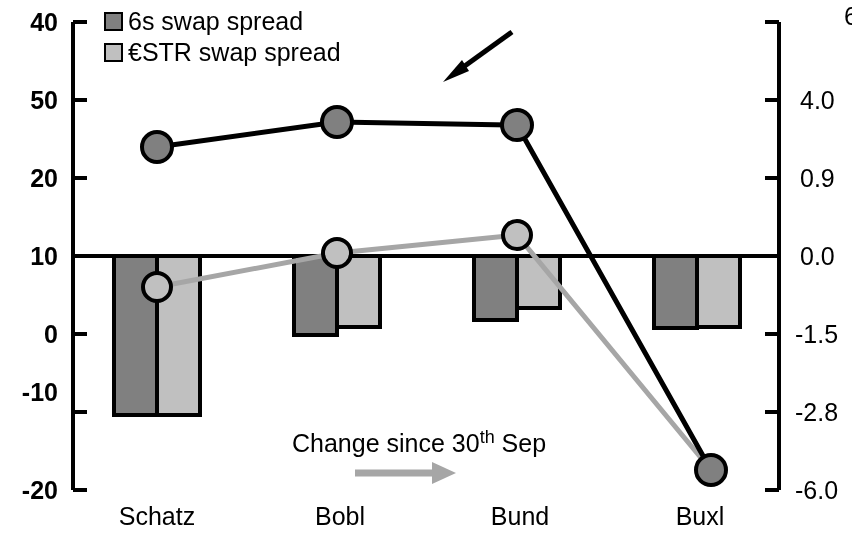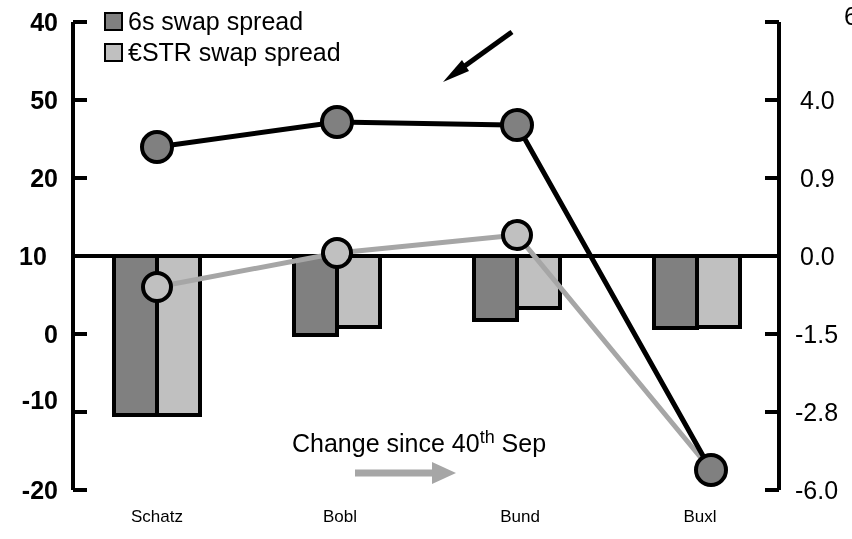--- a/index.html
+++ b/index.html
@@ -2,40 +2,40 @@
 <html><head>
 <meta charset="utf-8">
 <style>
   html,body{margin:0;padding:0;background:#ffffff;}
   body{width:852px;height:539px;position:relative;overflow:hidden;
        font-family:"Liberation Sans","DejaVu Sans",sans-serif;color:#000;}
   #chart-root{position:absolute;left:0;top:0;width:852px;height:539px;}
   .tick-label{position:absolute;font-size:25px;line-height:25px;white-space:nowrap;}
   .ylab-left{text-align:right;font-weight:bold;}
   .ylab-right{text-align:left;}
-  .xcat{position:absolute;font-size:17px;line-height:25px;text-align:center;white-space:nowrap;}
+  .xcat{position:absolute;font-size:25px;line-height:25px;text-align:center;white-space:nowrap;}
   .legend{position:absolute;left:104px;top:6px;}
   .legend-row{display:flex;align-items:center;height:31px;}
   .legend-swatch{width:19px;height:19px;border:2px solid #000;box-sizing:border-box;margin-right:5px;}
   .legend-text{font-size:25px;line-height:25px;white-space:nowrap;}
   .annot{position:absolute;font-size:25px;line-height:30px;white-space:nowrap;}
   .annot sup{font-size:18px;vertical-align:super;line-height:0;}
   svg{position:absolute;left:0;top:0;}
 </style>
 </head>
 <body>
 
 <div id="chart-root">
 
   <div class="tick-label ylab-left" style="left:8px;top:10px;width:50px;">40</div>
   <div class="tick-label ylab-left" style="left:8px;top:88px;width:50px;">50</div>
   <div class="tick-label ylab-left" style="left:8px;top:166px;width:50px;">20</div>
-  <div class="tick-label ylab-left" style="left:8px;top:244px;width:50px;text-align:center;">10</div>
+  <div class="tick-label ylab-left" style="left:8px;top:244px;width:50px;">10</div>
   <div class="tick-label ylab-left" style="left:8px;top:322px;width:50px;">0</div>
-  <div class="tick-label ylab-left" style="left:8px;top:388px;width:50px;">-10</div>
+  <div class="tick-label ylab-left" style="left:8px;top:380px;width:50px;">-10</div>
   <div class="tick-label ylab-left" style="left:8px;top:478px;width:50px;">-20</div>
 
   <div class="tick-label ylab-right" style="left:800px;top:4px;width:52px;margin-left:44px;">6.0</div>
   <div class="tick-label ylab-right" style="left:800px;top:88px;width:52px;">4.0</div>
   <div class="tick-label ylab-right" style="left:800px;top:166px;width:52px;">0.9</div>
   <div class="tick-label ylab-right" style="left:800px;top:244px;width:52px;">0.0</div>
   <div class="tick-label ylab-right" style="left:795px;top:322px;width:57px;">-1.5</div>
   <div class="tick-label ylab-right" style="left:795px;top:400px;width:57px;">-2.8</div>
   <div class="tick-label ylab-right" style="left:795px;top:478px;width:57px;">-6.0</div>
 
@@ -45,21 +45,21 @@
       <span class="legend-text">6s swap spread</span>
     </div>
     <div class="legend-row">
       <span class="legend-swatch" style="background:#c0c0c0;"></span>
       <span class="legend-text">€STR swap spread</span>
     </div>
   </div>
 
 
   <div class="annot" style="left:292px;top:428px;">
-    <span>Change since 40</span><sup>th</sup><span> Sep</span>
+    <span>Change since 30</span><sup>th</sup><span> Sep</span>
   </div>
 
   <div class="xcat" style="left:97px;top:504px;width:120px;">Schatz</div>
   <div class="xcat" style="left:280px;top:504px;width:120px;">Bobl</div>
   <div class="xcat" style="left:460px;top:504px;width:120px;">Bund</div>
   <div class="xcat" style="left:640px;top:504px;width:120px;">Buxl</div>
 
   <svg width="852" height="539">
 
     <g>

